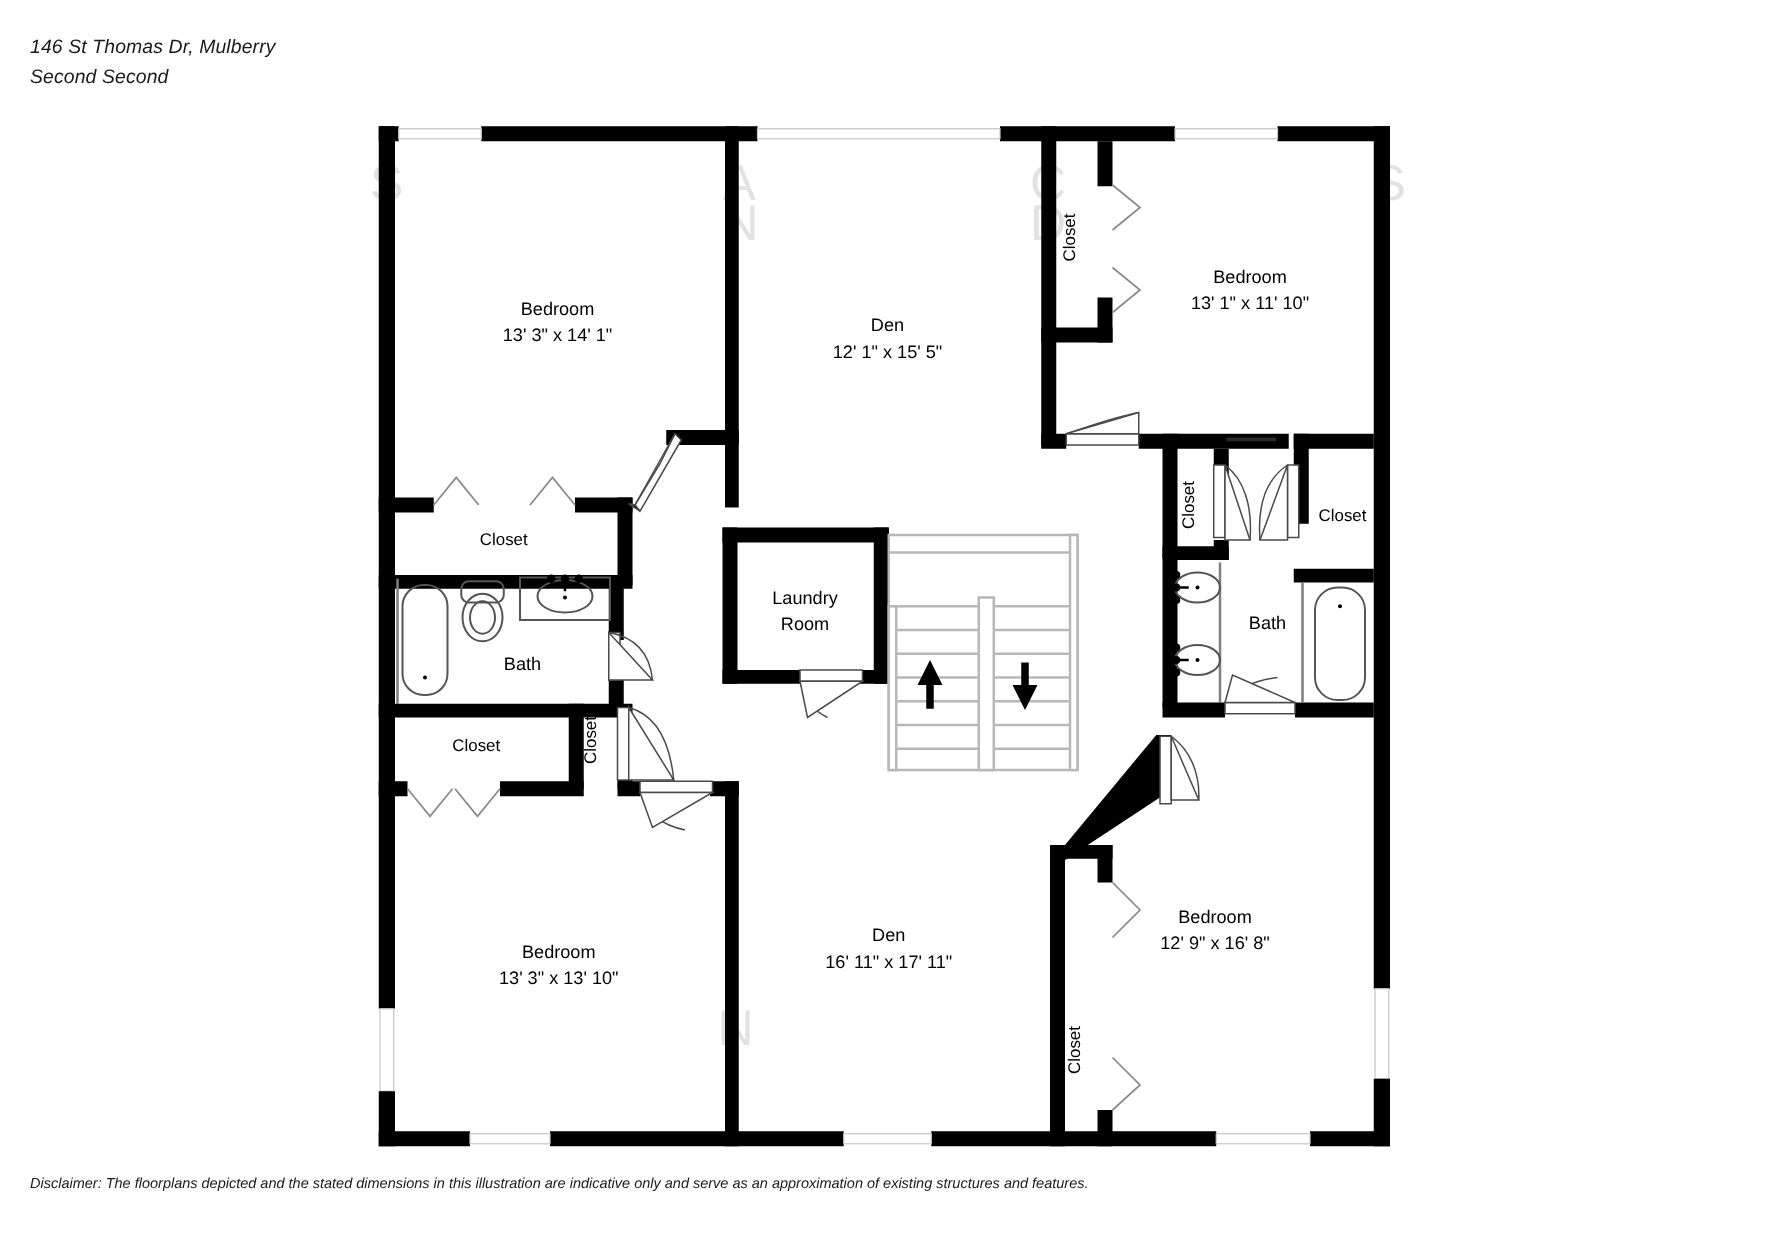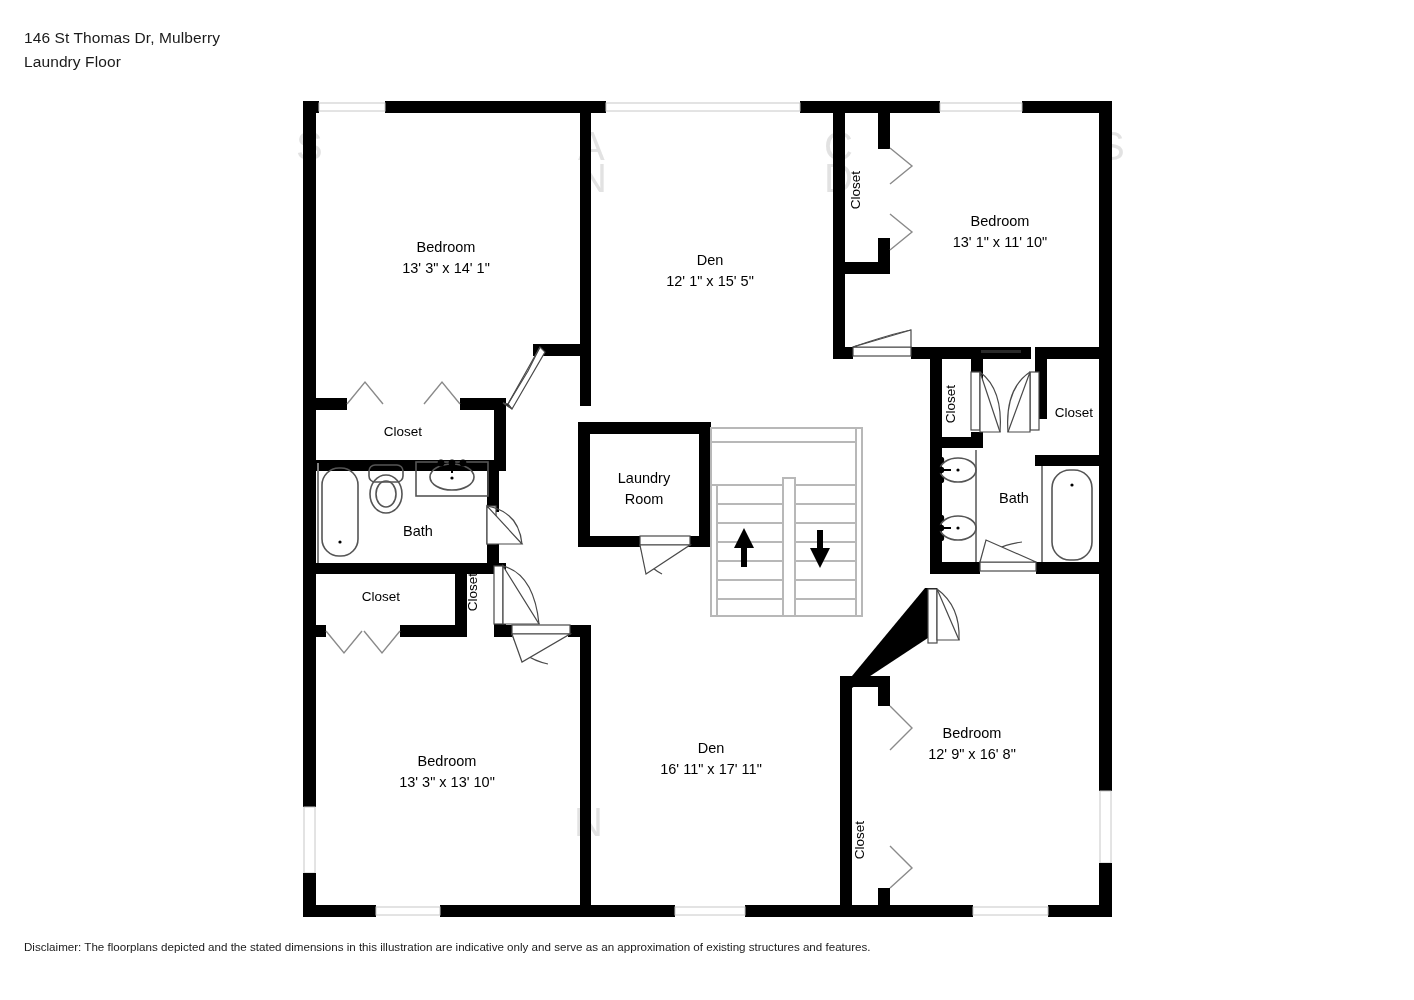--- a/index.html
+++ b/index.html
@@ -20,52 +20,54 @@
     position: absolute;
     left: 24px;
     top: 26px;
     line-height: 24px;
   }
   #header .line {
     font-size: 15.5px;
     color: #1a1a1a;
     letter-spacing: 0.1px;
     white-space: nowrap;
+    font-style: italic;
   }
   #plan-wrap {
     position: absolute;
     left: 0;
     top: 0;
     width: 1414px;
     height: 930px;
   }
   #footer {
     position: absolute;
     left: 24px;
     top: 934px;
     width: 1340px;
+    font-style: italic;
   }
   #footer .line {
     font-size: 11.6px;
     color: #1a1a1a;
     line-height: 26px;
     white-space: nowrap;
   }
   svg { display: block; }
   .rm-name { font-family: "Liberation Sans", sans-serif; font-size: 14.5px; fill: #000; text-anchor: middle; }
   .rm-dim  { font-family: "Liberation Sans", sans-serif; font-size: 14.5px; fill: #000; text-anchor: middle; }
   .rm-small{ font-family: "Liberation Sans", sans-serif; font-size: 13.5px; fill: #000; text-anchor: middle; }
   .wm { font-family: "Liberation Sans", sans-serif; font-size: 40px; fill: #cccccc; }
 </style>
 </head>
 <body>
 
 <div id="header">
   <div class="line">146 St Thomas Dr, Mulberry</div>
-  <div class="line">Laundry Floor</div>
+  <div class="line">Second Second</div>
 </div>
 
 <div id="plan-wrap">
 <svg width="1414" height="930" viewBox="0 0 1414 930" xmlns="http://www.w3.org/2000/svg">
 
   <g opacity="0.55">
     <text class="wm" x="296" y="160">S</text>
     <text class="wm" x="578" y="160">A</text>
     <text class="wm" x="578" y="192">N</text>
     <text class="wm" x="824" y="160">C</text>

